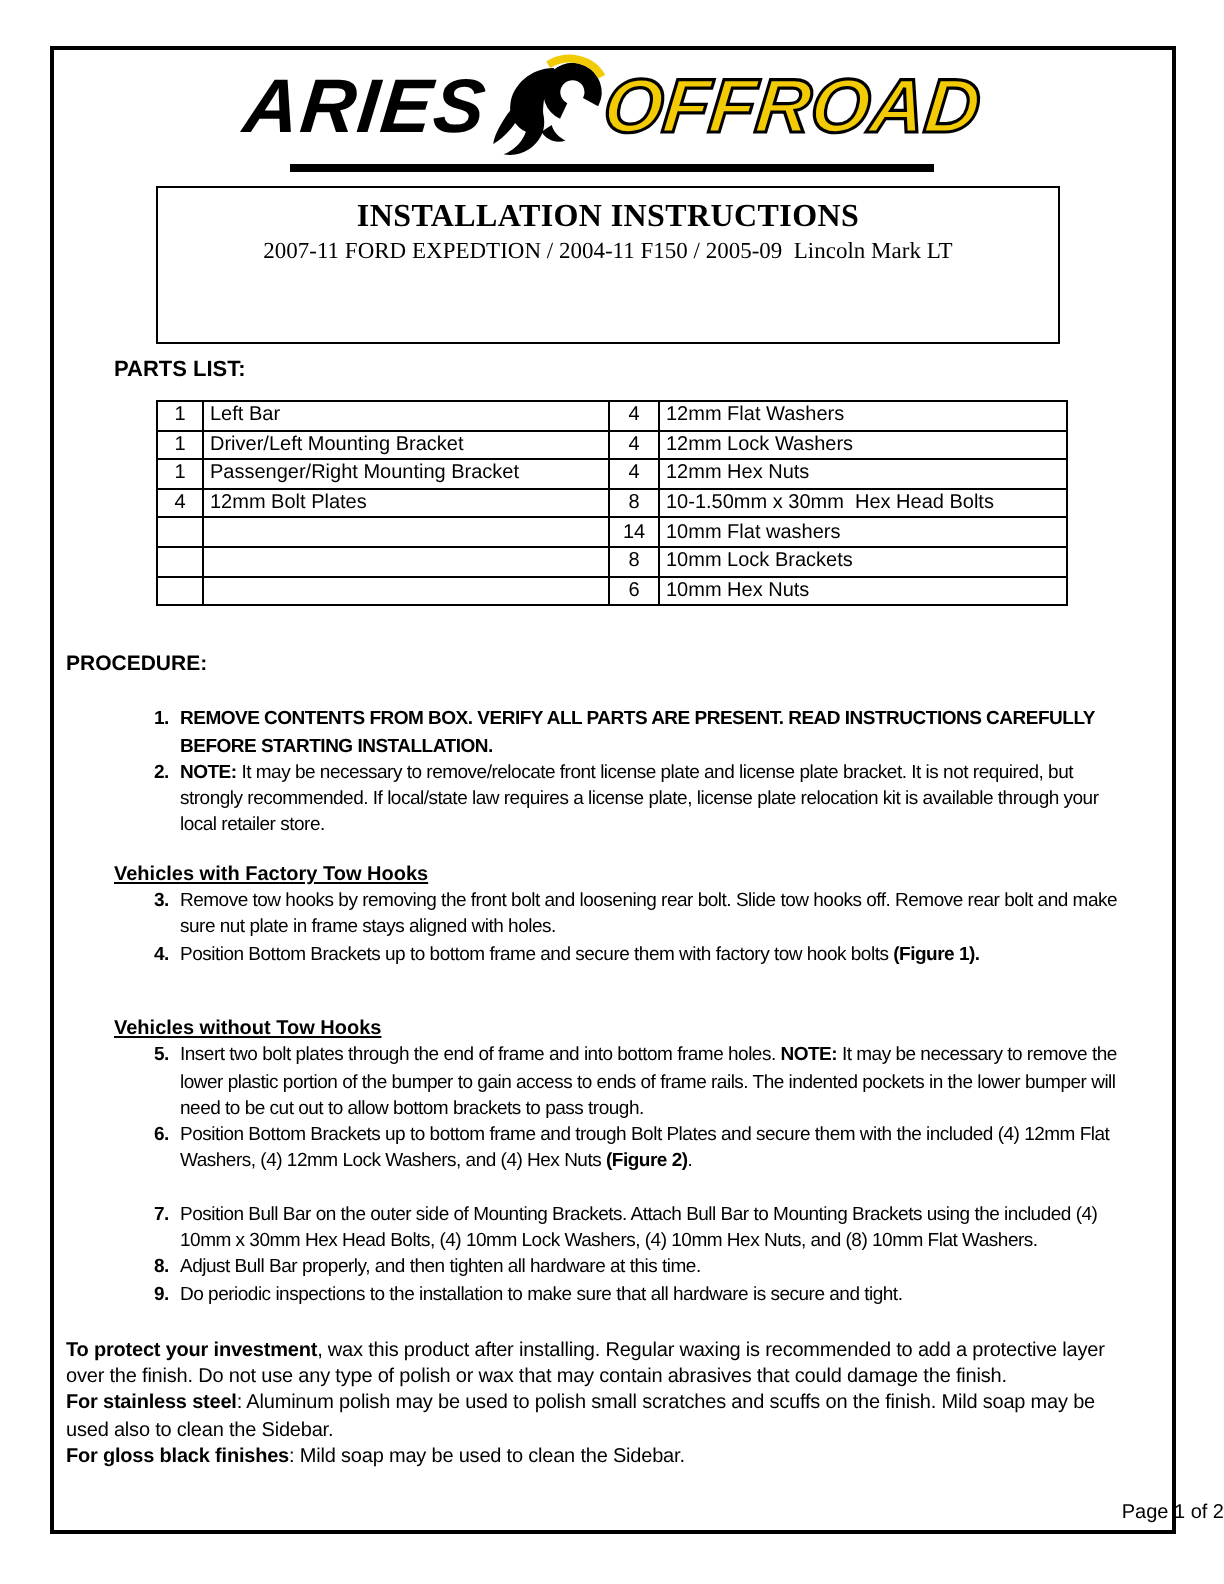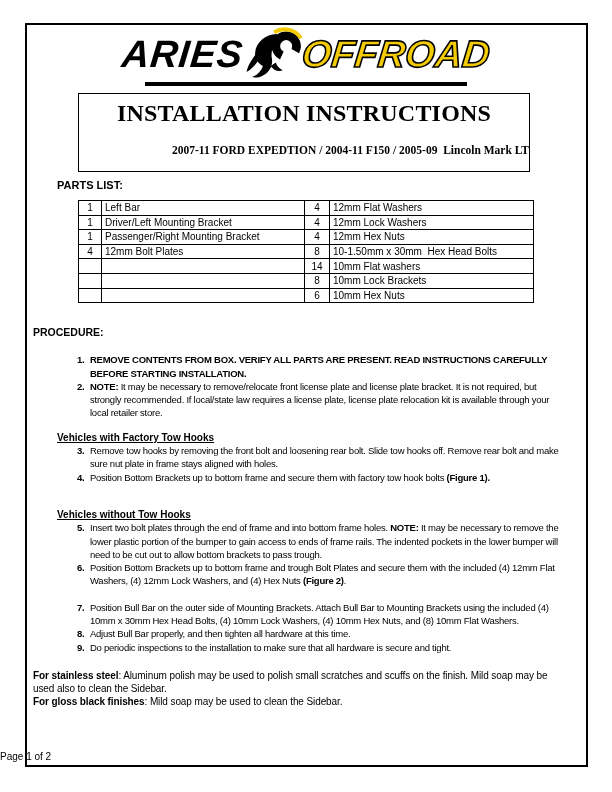--- a/index.html
+++ b/index.html
@@ -14,22 +14,22 @@
                 font-size:38px; letter-spacing:1px; transform:skewX(-6deg); margin-right:2px; }
   .ram { width:62px; height:56px; margin:0 0 2px -2px; flex:none; }
   .offroad-word { font-family:"Liberation Sans", sans-serif; font-style:italic; font-weight:bold;
                   font-size:38px; color:#F2CB05; -webkit-text-stroke:1.6px #000; letter-spacing:0px;
                   transform:skewX(-6deg); margin-left:-4px; }
   .logo-underline { width:322px; height:4px; background:#000; margin:0 auto; }
 
   
   .title-box { position:absolute; left:78px; top:93px; width:452px; height:79px; box-sizing:border-box;
                border:1.5px solid #000; text-align:center; font-family:"Liberation Serif", serif; }
-  .title-main { font-size:24px; font-weight:bold; margin-top:6px; letter-spacing:0.2px; }
-  .title-sub { font-size:11.5px; font-weight:bold; white-space:pre; margin-top:17px;text-align:right; }
+  .title-main { font-size:16px; font-weight:bold; margin-top:6px; letter-spacing:0.2px; }
+  .title-sub { font-size:11.5px; font-weight:normal; white-space:pre; margin-top:2px; }
 
   
   .parts-heading { position:absolute; left:57px; top:179px; font-size:11px; font-weight:bold; }
   .parts-table { position:absolute; left:78px; top:200px; width:455px; border-collapse:collapse; table-layout:fixed; }
   .parts-table td { border:1px solid #000; font-size:10px; height:13.6px; padding:0 3px;
                     overflow:hidden; white-space:pre; }
   .parts-table td.qty { text-align:center; padding:0; }
 
   
   .procedure { position:absolute; left:33px; top:326px; width:532px; font-size:9.5px; line-height:13.3px;
@@ -41,21 +41,21 @@
   .step .txt { width:471px; }
   .sec-heading { margin:11px 0 0 24px; font-size:10px; font-weight:bold; 
                  text-decoration:underline; letter-spacing:0; }
   .gap-top { margin-top:13px; }
   b { font-weight:bold; }
 
   
   .care { position:absolute; left:33px; top:669px; width:528px; font-size:10px; line-height:13.2px;
           letter-spacing:-0.1px; }
   .care p { margin:0; }
-  .page-num { position:absolute; left:0; top:751px; width:612px; text-align:left; font-size:10px; }
+  .page-num { position:absolute; left:0; top:751px; width:612px; text-align:right; font-size:10px; }
 </style>
 </head>
 <body>
 
 <div class="page">
   <div class="border-rect"></div>
 
   <div class="logo-block">
     <div class="logo-row">
       <span class="aries-word">ARIES</span>
@@ -171,18 +171,19 @@
         <span class="txt">Adjust Bull Bar properly, and then tighten all hardware at this time.</span>
       </div>
       <div class="step">
         <span class="num">9.</span>
         <span class="txt">Do periodic inspections to the installation to make sure that all hardware is secure and tight.</span>
       </div>
     </div>
   </div>
 
   <div class="care">
+    <p><b>To protect your investment</b><span>, wax this product after installing. Regular waxing is recommended to add a protective layer over the finish. Do not use any type of polish or wax that may contain abrasives that could damage the finish.</span></p>
     <p><b>For stainless steel</b><span>: Aluminum polish may be used to polish small scratches and scuffs on the finish. Mild soap may be used also to clean the Sidebar.</span></p>
     <p><b>For gloss black finishes</b><span>: Mild soap may be used to clean the Sidebar.</span></p>
   </div>
 
   <div class="page-num">Page 1 of 2</div>
 </div>
 
 </body></html>

